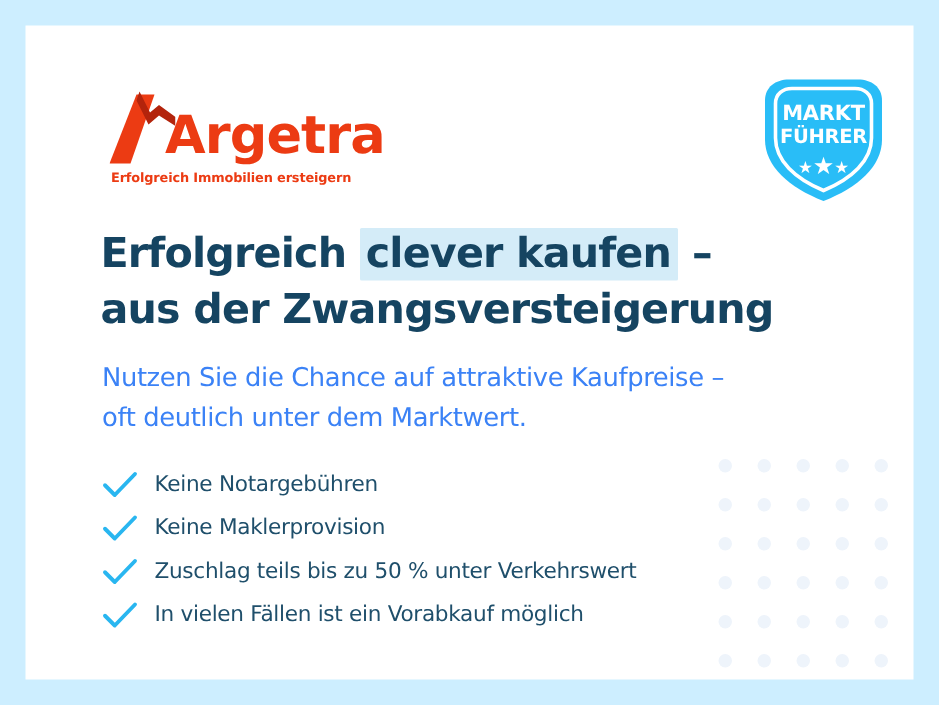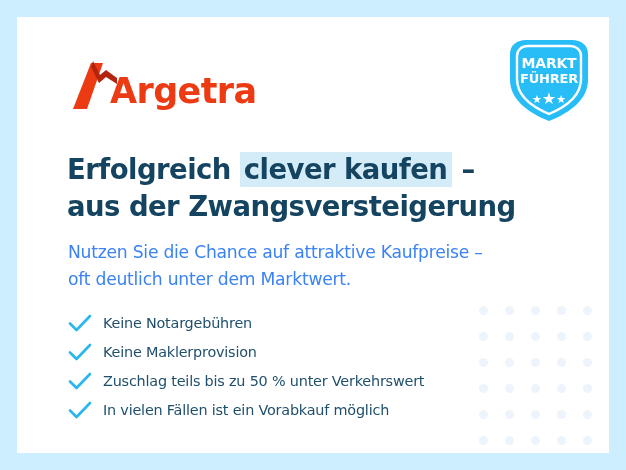--- a/index.html
+++ b/index.html
@@ -90,21 +90,21 @@
     color: #ec3b13;
     margin-top: 3px;
     margin-left: 1px;
     white-space: nowrap;
   }
 
   
   #badge {
     position: absolute;
     left: 489px;
-    top: 19px;
+    top: 32px;
     width: 86px;
     height: 88px;
     z-index: 3;
   }
   #badge svg { display: block; }
   #badge-text {
     position: absolute;
     left: 0; top: 0;
     width: 86px;
     height: 88px;
@@ -243,20 +243,21 @@
         <span id="logo-mark">
           <svg width="44" height="52" viewBox="0 0 44 52" aria-hidden="true">
 
             <path d="M18 4 L30 4 L14 50 L0 50 Z" fill="#ec3b13"></path>
 
             <path d="M20 2 L27 16 L33 11 L44 19 L44 25 L33 18 L26 24 L18 8 Z" fill="#b3240c"></path>
           </svg>
         </span>
         <span id="logo-word">Argetra</span>
       </div>
+      <div id="logo-tagline">Erfolgreich Immobilien ersteigern</div>
     </div>
 
     <div id="badge">
       <svg width="86" height="88" viewBox="0 0 86 88" aria-hidden="true">
         <path d="M4 18 C4 9 11 4 20 4 L66 4 C75 4 82 9 82 18 L82 44
                  C82 62 66 76 43 85 C20 76 4 62 4 44 Z" fill="#29bdf7"></path>
         <path d="M11 20 C11 13.5 16 10 22 10 L64 10 C70 10 75 13.5 75 20 L75 43
                  C75 58 62 70 43 78 C24 70 11 58 11 43 Z" fill="none" stroke="#ffffff" stroke-width="2.4"></path>
       </svg>
       <div id="badge-text">

